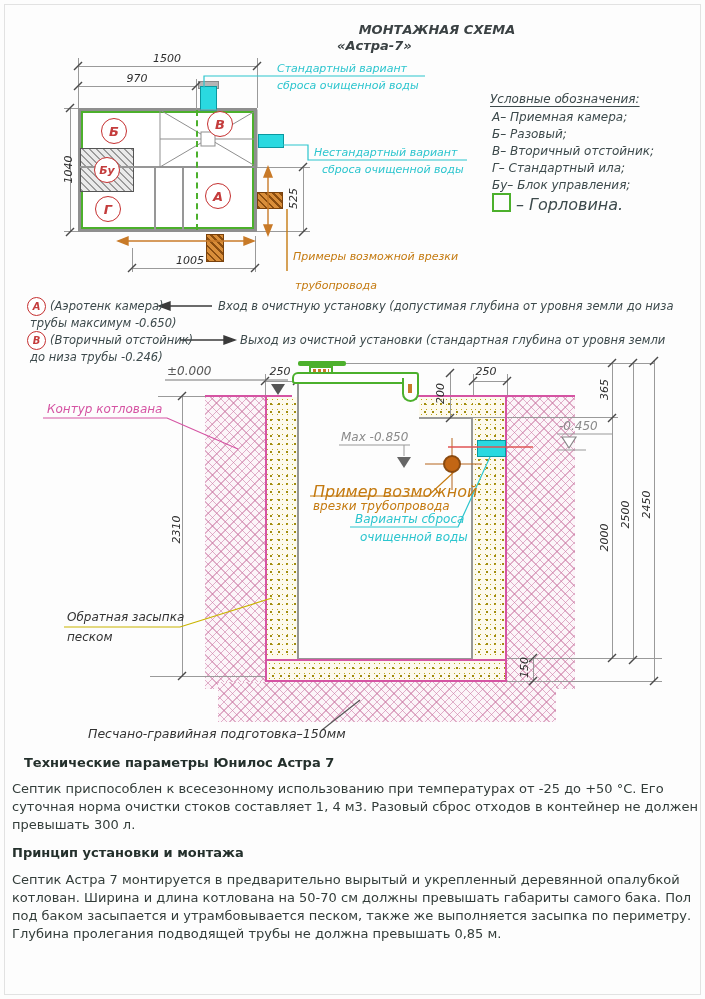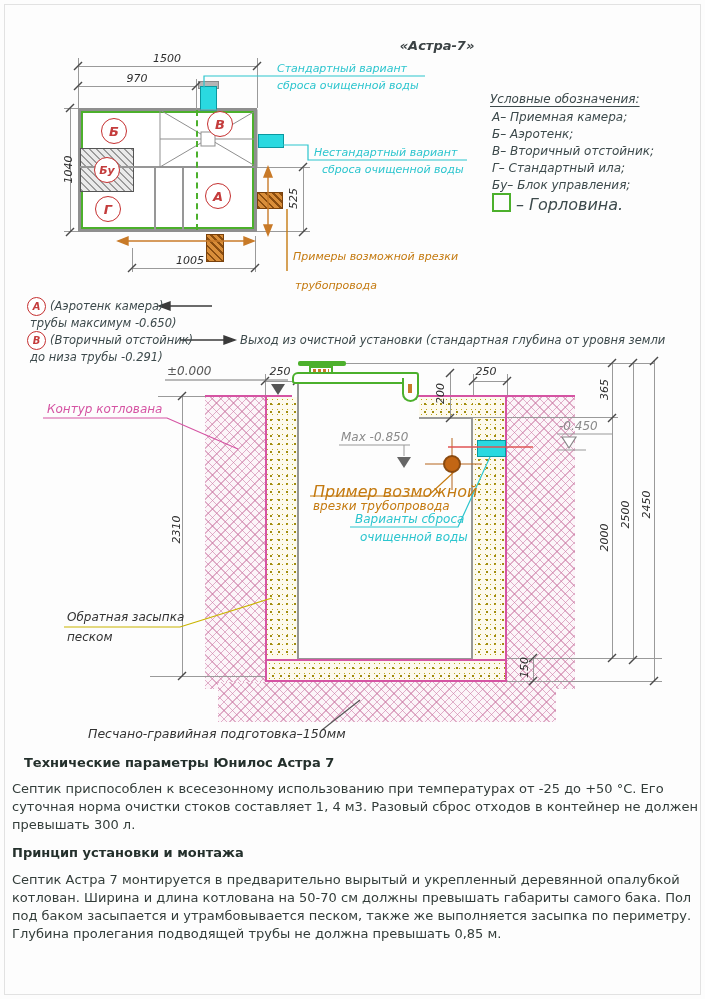--- a/index.html
+++ b/index.html
@@ -36,21 +36,22 @@
   .greendash{position:absolute;z-index:6;border-left:2px dashed #4cb02c;width:0;}
   .specs-p{position:absolute;font-size:13px;color:#333d3a;line-height:1.38;z-index:9;}
   .specs-h{position:absolute;font-size:13px;font-weight:bold;color:#24302c;z-index:9;}
 </style>
 </head>
 <body>
 
 <div class="screen">
   <div class="page"></div>
 
-  <div class="abs" style="left:337px;top:38px;width:200px;text-align:center;font:bold italic 13px 'DejaVu Sans',sans-serif;color:#3b4244;z-index:9;">«Астра-7»</div>
+  <div class="abs" style="left:337px;top:22px;width:200px;text-align:center;font:bold italic 13px 'DejaVu Sans',sans-serif;color:#3b4244;z-index:9;">МОНТАЖНАЯ СХЕМА</div>
+  <div class="abs" style="left:337px;top:38px;width:200px;text-align:left;font:bold italic 13px 'DejaVu Sans',sans-serif;color:#3b4244;z-index:9;">«Астра-7»</div>
 
   <div class="abs" style="left:78px;top:108px;width:179px;height:124px;border:3px solid #8f8f8f;box-sizing:border-box;background:#fff;z-index:2;">
     <div class="abs" style="inset:0;border:2px solid #4cb02c;"></div>
   </div>
   <div class="abs grayline" style="left:80px;top:166px;width:175px;height:1.5px;"></div>
   <div class="abs grayline" style="left:154px;top:167px;width:1.5px;height:63px;"></div>
   <div class="abs grayline" style="left:182px;top:167px;width:1.5px;height:63px;"></div>
   <div class="greendash" style="left:196px;top:110px;height:120px;"></div>
   <div class="hatchgray" style="left:80px;top:148px;width:52px;height:42px;"></div>
 
@@ -89,34 +90,35 @@
 
   <div class="lbl cyan-t" style="left:277px;top:62px;">Стандартный вариант</div>
   <div class="lbl cyan-t" style="left:277px;top:79px;">сброса очищенной воды</div>
   <div class="lbl cyan-t" style="left:314px;top:146px;">Нестандартный вариант</div>
   <div class="lbl cyan-t" style="left:322px;top:163px;">сброса очищенной воды</div>
   <div class="lbl orange-t" style="left:293px;top:250px;">Примеры возможной врезки</div>
   <div class="lbl orange-t" style="left:295px;top:279px;">трубопровода</div>
 
   <div class="lbl" style="left:490px;top:92px;font-size:12px;text-decoration:underline;text-underline-offset:3px;">Условные обозначения:</div>
   <div class="lbl" style="left:492px;top:110px;font-size:12px;">А– Приемная камера;</div>
-  <div class="lbl" style="left:492px;top:127px;font-size:12px;">Б– Аэротенк;</div>
+  <div class="lbl" style="left:492px;top:127px;font-size:12px;">Б– Разовый;</div>
   <div class="lbl" style="left:492px;top:144px;font-size:12px;">В– Вторичный отстойник;</div>
   <div class="lbl" style="left:492px;top:161px;font-size:12px;">Г– Стандартный ила;</div>
   <div class="lbl" style="left:492px;top:178px;font-size:12px;">Бу– Блок управления;</div>
   <div class="abs" style="left:492px;top:193px;width:15px;height:15px;border:2px solid #4cb02c;z-index:8;"></div>
   <div class="lbl" style="left:516px;top:195px;font-size:16px;">– Горловина.</div>
 
   <div class="badge" style="left:27px;top:297px;width:17px;height:17px;font-size:10px;">А</div>
   <div class="lbl" style="left:50px;top:299px;font-size:11.5px;">(Аэротенк камера)</div>
+  <div class="lbl" style="left:218px;top:299px;font-size:11.5px;">Вход в очистную установку (допустимая глубина от уровня земли до низа</div>
   <div class="lbl" style="left:30px;top:316px;font-size:11.5px;">трубы максимум -0.650)</div>
   <div class="badge" style="left:27px;top:331px;width:17px;height:17px;font-size:10px;">В</div>
   <div class="lbl" style="left:50px;top:333px;font-size:11.5px;">(Вторичный отстойник)</div>
   <div class="lbl" style="left:240px;top:333px;font-size:11.5px;">Выход из очистной установки (стандартная глубина от уровня земли</div>
-  <div class="lbl" style="left:30px;top:350px;font-size:11.5px;">до низа трубы -0.291)</div>
+  <div class="lbl" style="left:30px;top:350px;font-size:11.5px;">до низа трубы -0.246)</div>
 
   <div class="soil" style="left:205px;top:397px;width:60px;height:292px;"></div>
   <div class="soil" style="left:507px;top:397px;width:68px;height:292px;"></div>
   <div class="soil" style="left:218px;top:682px;width:338px;height:40px;"></div>
   <div class="sand" style="left:265px;top:397px;width:32px;height:263px;"></div>
   <div class="sand" style="left:473px;top:397px;width:34px;height:263px;"></div>
   <div class="sand" style="left:419px;top:397px;width:54px;height:21px;z-index:2;"></div>
   <div class="sand" style="left:267px;top:661px;width:238px;height:19px;"></div>
 
   <div class="abs mag" style="left:205px;top:395px;width:87px;height:2px;"></div>

